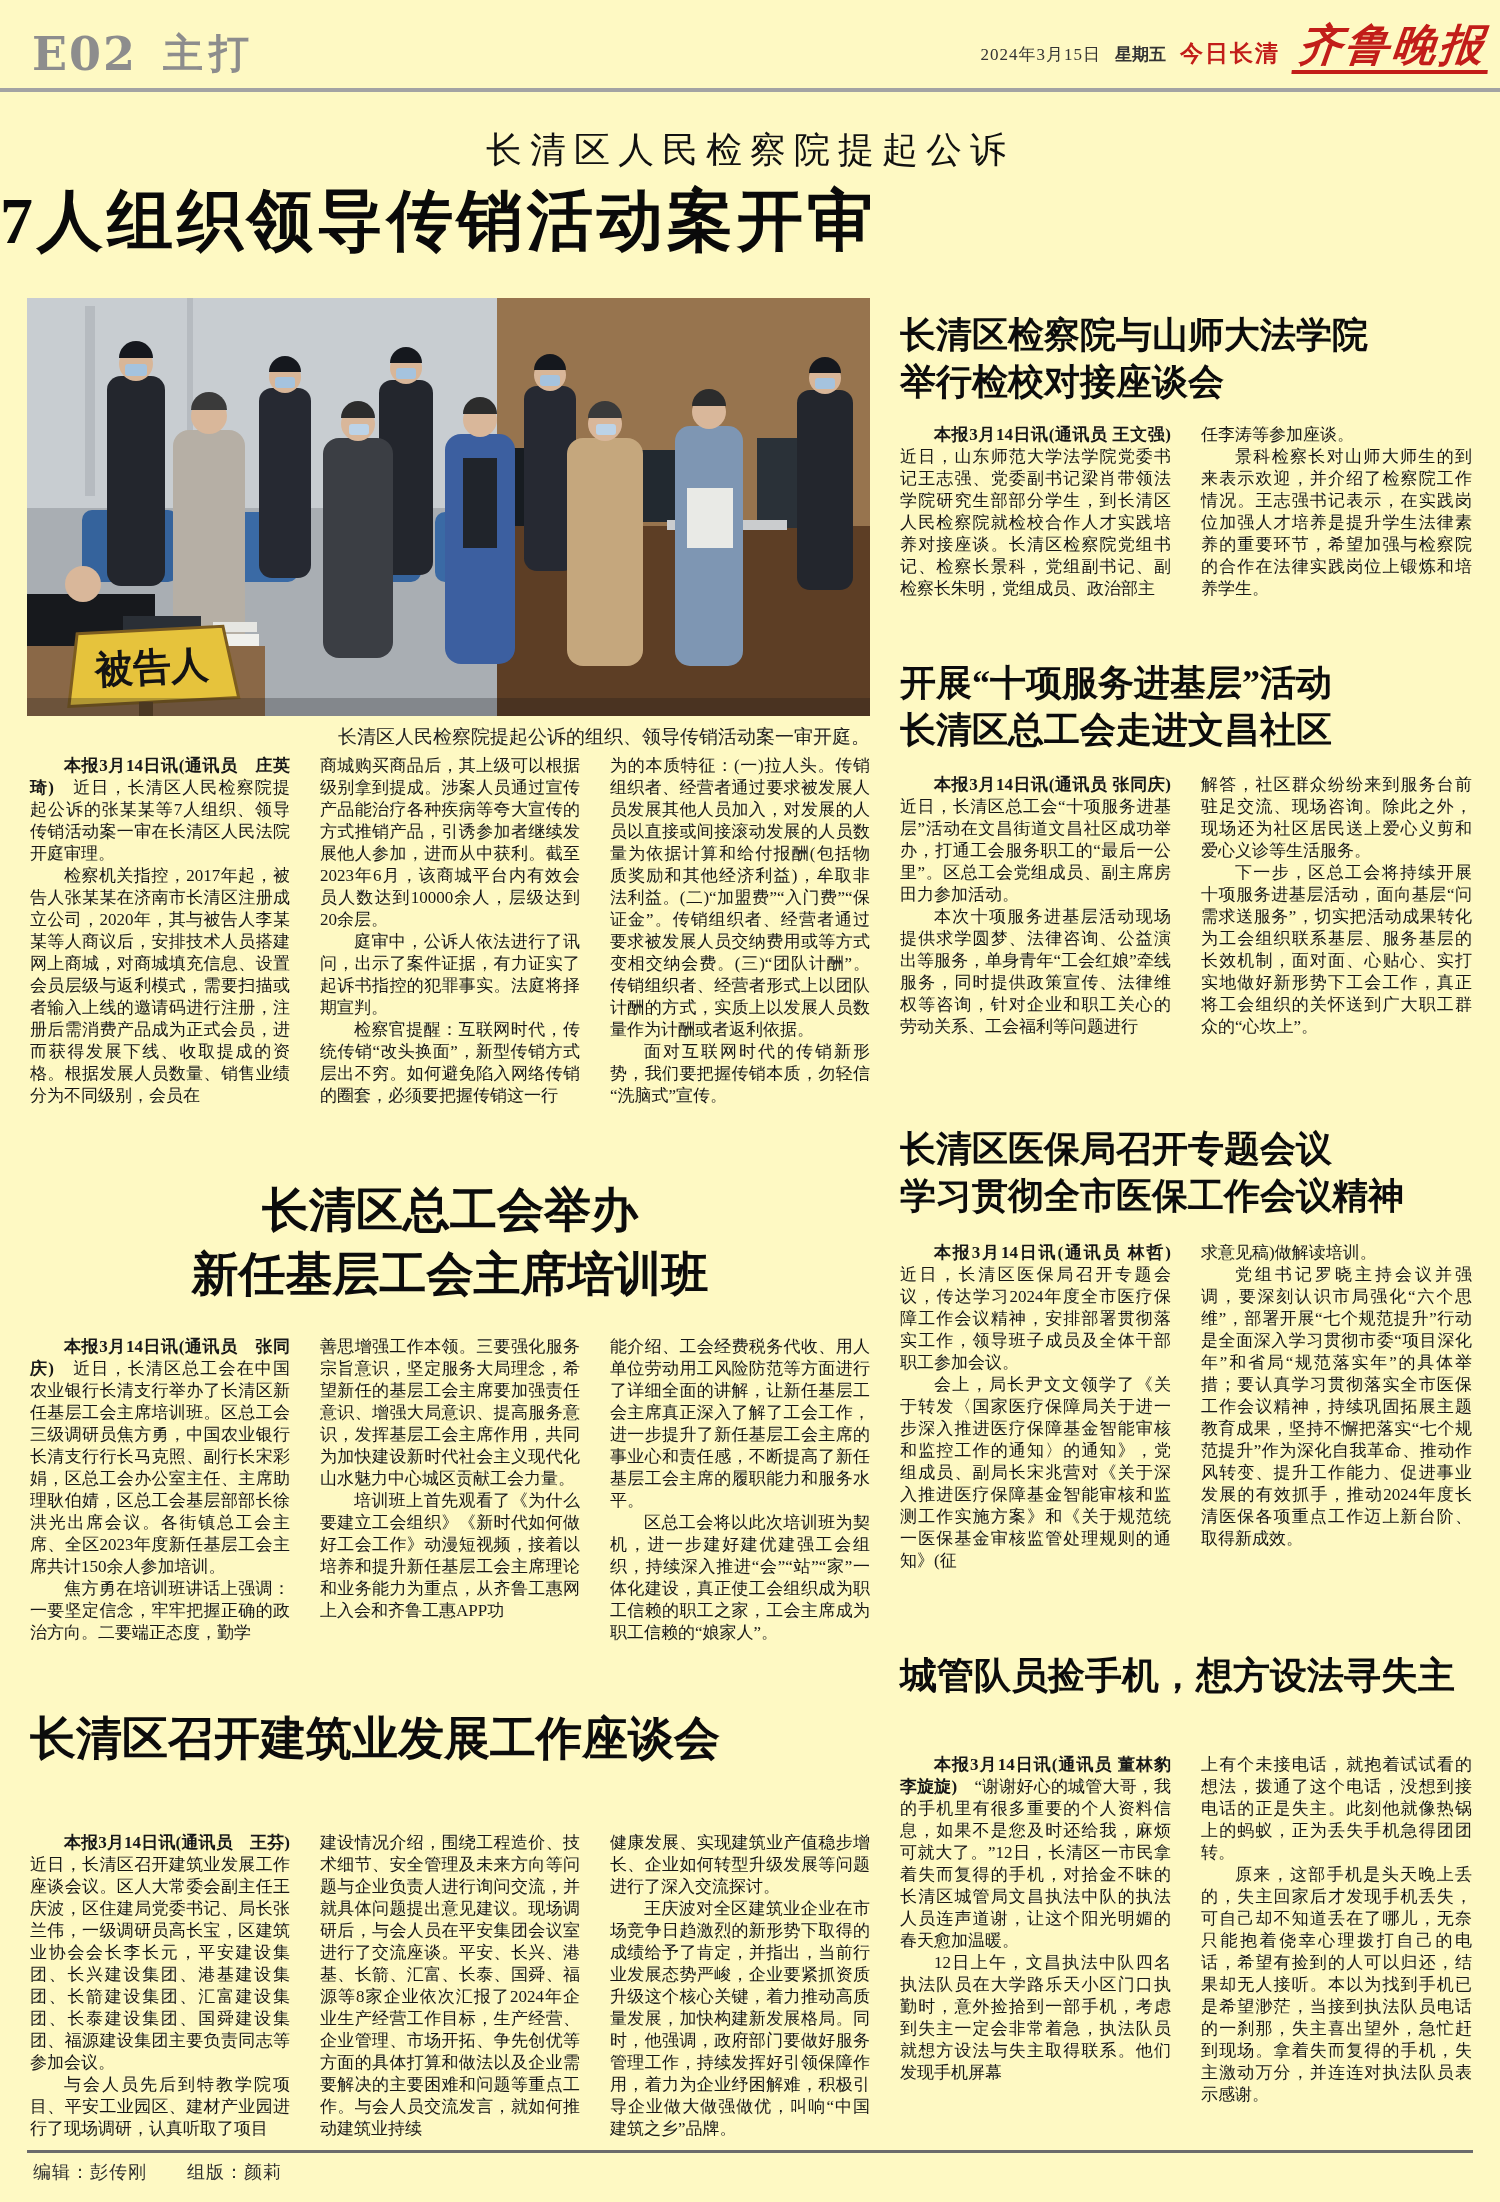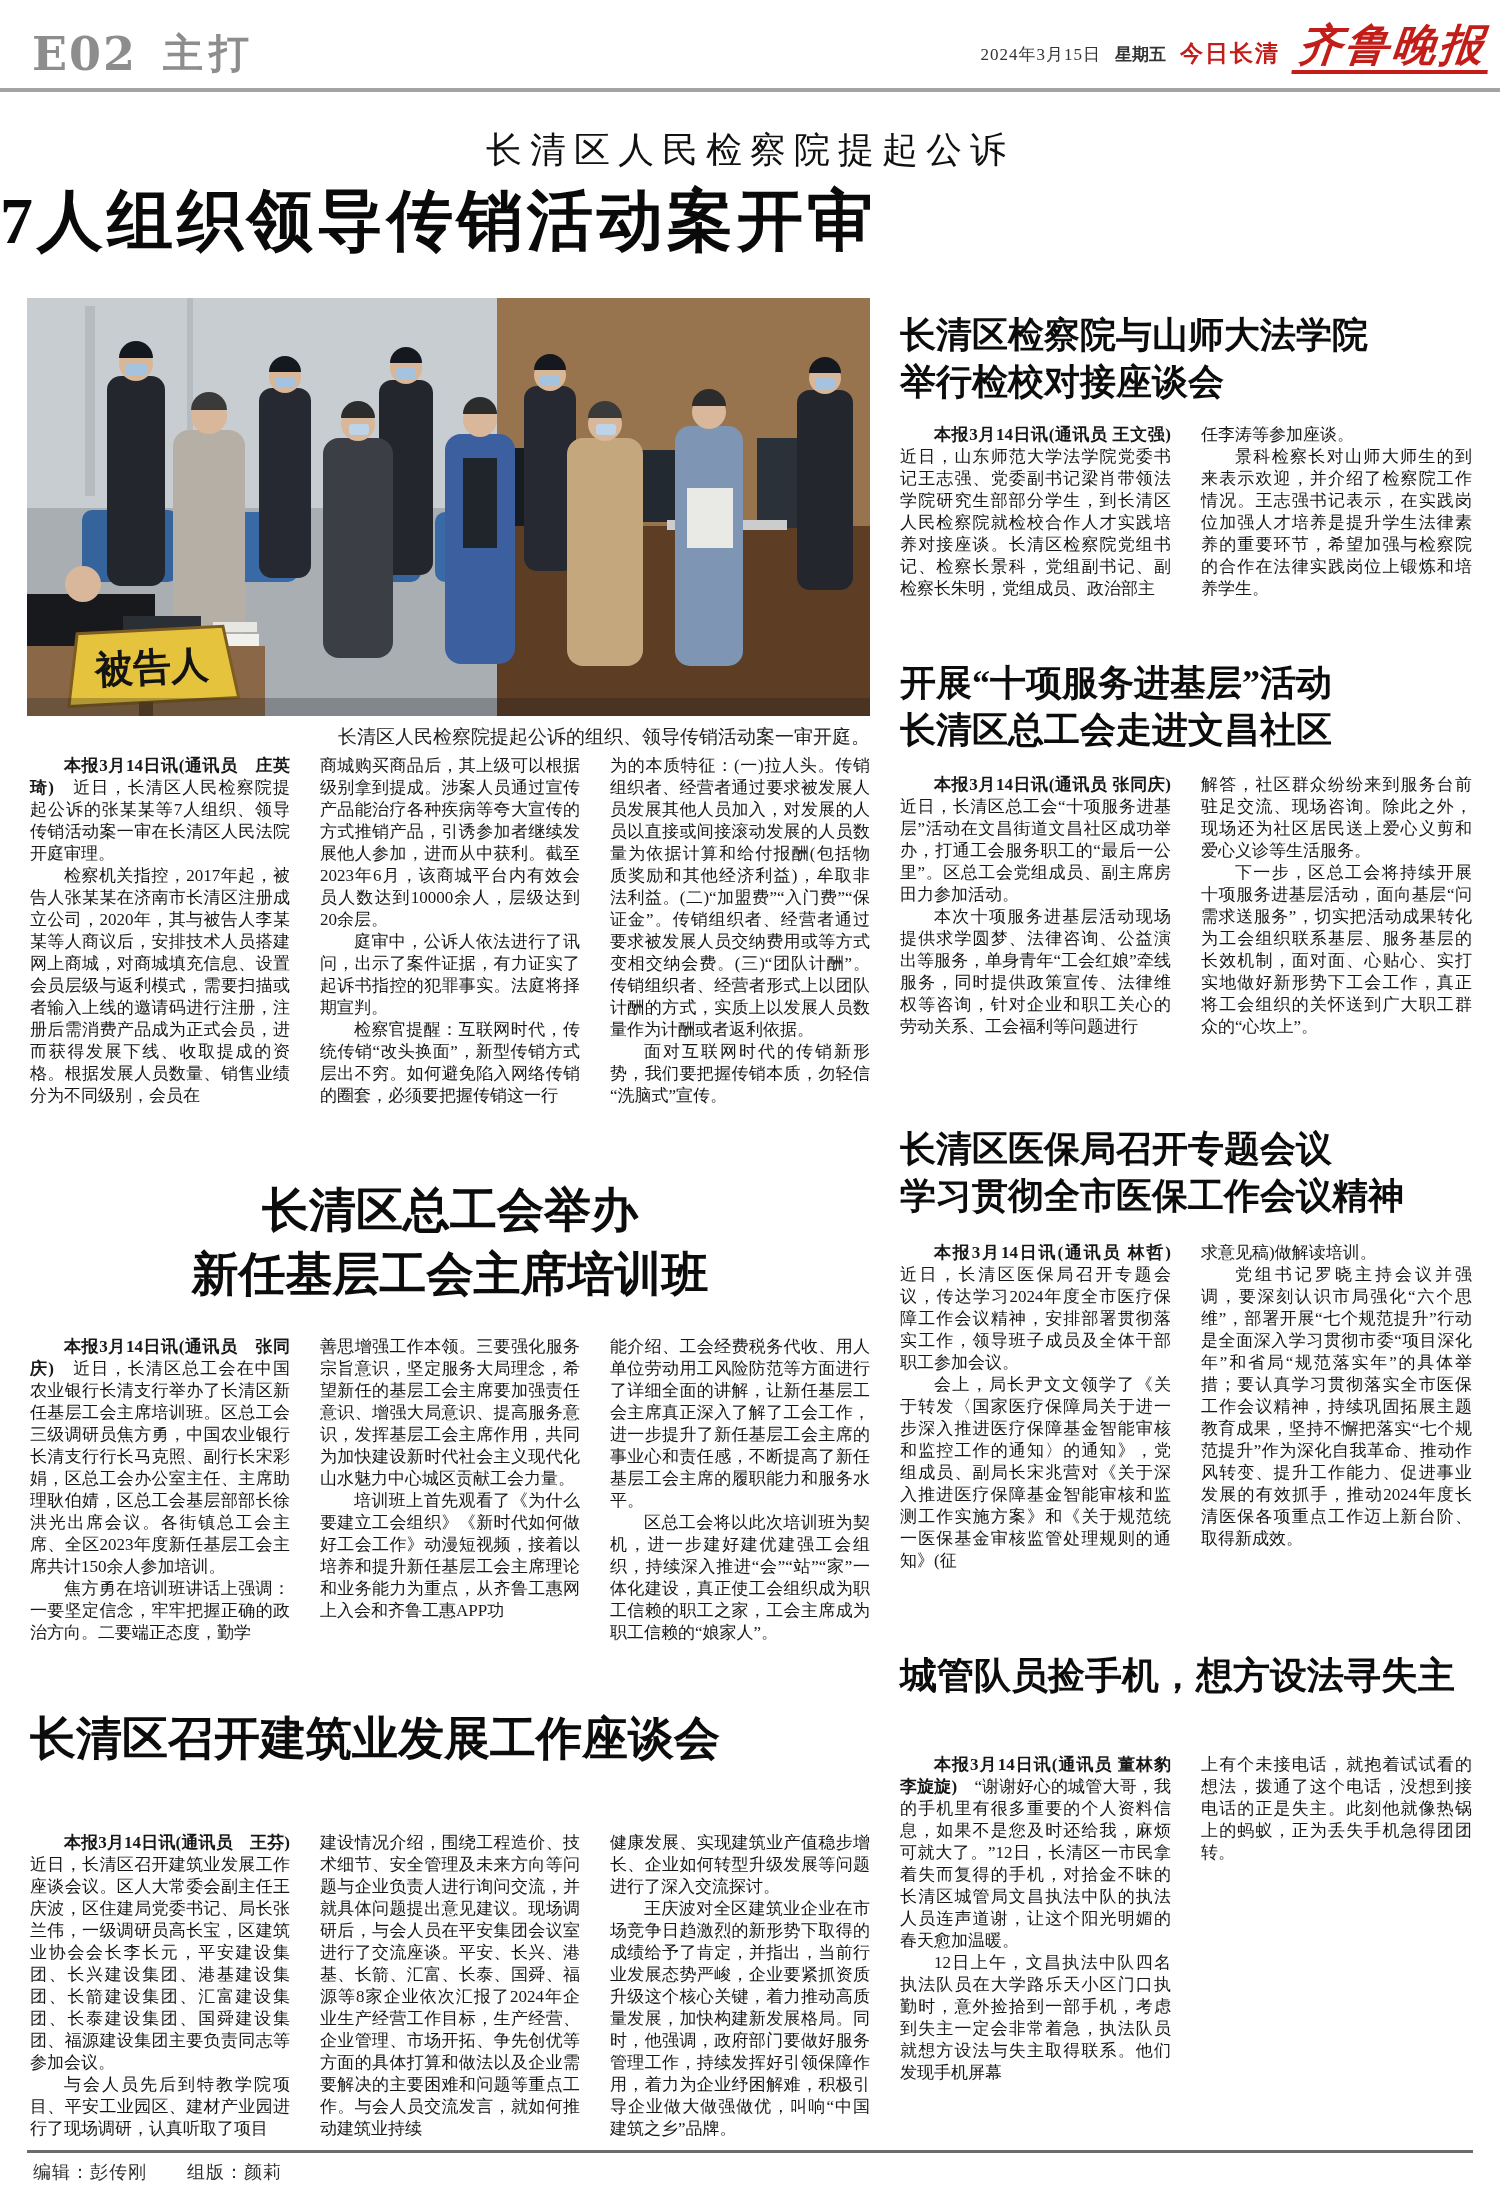--- a/index.html
+++ b/index.html
@@ -1,16 +1,16 @@
 <!DOCTYPE html>
 <html lang="zh"><head>
 <meta charset="utf-8">
 <style>
   html,body{margin:0;padding:0;background:#dcdcd8;}
-  #canvas{position:relative;width:1500px;height:2202px;background:#ffffff;margin:0 auto;overflow:hidden;
+  #canvas{position:relative;width:1500px;height:2202px;background:#fef9c3;margin:0 auto;overflow:hidden;
           font-family:"Liberation Serif","DejaVu Serif",serif;color:#141414;}
   .abs{position:absolute;}
   
   .ed-code{font-size:46px;font-weight:700;color:#8d8d8d;letter-spacing:2px;font-family:"DejaVu Serif",serif;}
   .ed-sec{font-size:40px;font-weight:700;color:#8d8d8d;margin-left:26px;letter-spacing:6px;}
   .hdr-right{display:flex;align-items:flex-end;gap:14px;}
   .hdr-date{font-size:17px;color:#333;padding-bottom:8px;letter-spacing:1px;}
   .hdr-week{font-size:17px;color:#333;padding-bottom:8px;font-weight:700;}
   .hdr-edname{font-size:23px;color:#c21d19;font-weight:800;padding-bottom:5px;letter-spacing:2px;}
   .masthead{font-size:44px;color:#c21d19;font-weight:900;font-style:italic;letter-spacing:3px;
@@ -247,20 +247,21 @@
   </div>
 
   <div class="abs r-title" style="top:1652px;font-size:37px;font-weight:800;">城管队员捡手机，想方设法寻失主</div>
   <div class="abs r-body cols" style="top:1754px;">
     <div class="col">
       <p><b>本报3月14日讯(通讯员 董林豹　李旋旋)　</b><span>“谢谢好心的城管大哥，我的手机里有很多重要的个人资料信息，如果不是您及时还给我，麻烦可就大了。”12日，长清区一市民拿着失而复得的手机，对拾金不昧的长清区城管局文昌执法中队的执法人员连声道谢，让这个阳光明媚的春天愈加温暖。</span></p>
       <p>12日上午，文昌执法中队四名执法队员在大学路乐天小区门口执勤时，意外捡拾到一部手机，考虑到失主一定会非常着急，执法队员就想方设法与失主取得联系。他们发现手机屏幕</p>
     </div>
     <div class="col">
       <p class="cont">上有个未接电话，就抱着试试看的想法，拨通了这个电话，没想到接电话的正是失主。此刻他就像热锅上的蚂蚁，正为丢失手机急得团团转。</p>
+      <p>原来，这部手机是头天晚上丢的，失主回家后才发现手机丢失，可自己却不知道丢在了哪儿，无奈只能抱着侥幸心理拨打自己的电话，希望有捡到的人可以归还，结果却无人接听。本以为找到手机已是希望渺茫，当接到执法队员电话的一刹那，失主喜出望外，急忙赶到现场。拿着失而复得的手机，失主激动万分，并连连对执法队员表示感谢。</p>
     </div>
   </div>
 
   <div class="abs ft-rule"></div>
   <div class="abs ft-text">
     <span>编辑：彭传刚</span>
     <span>组版：颜莉</span>
   </div>
 
 </div>

